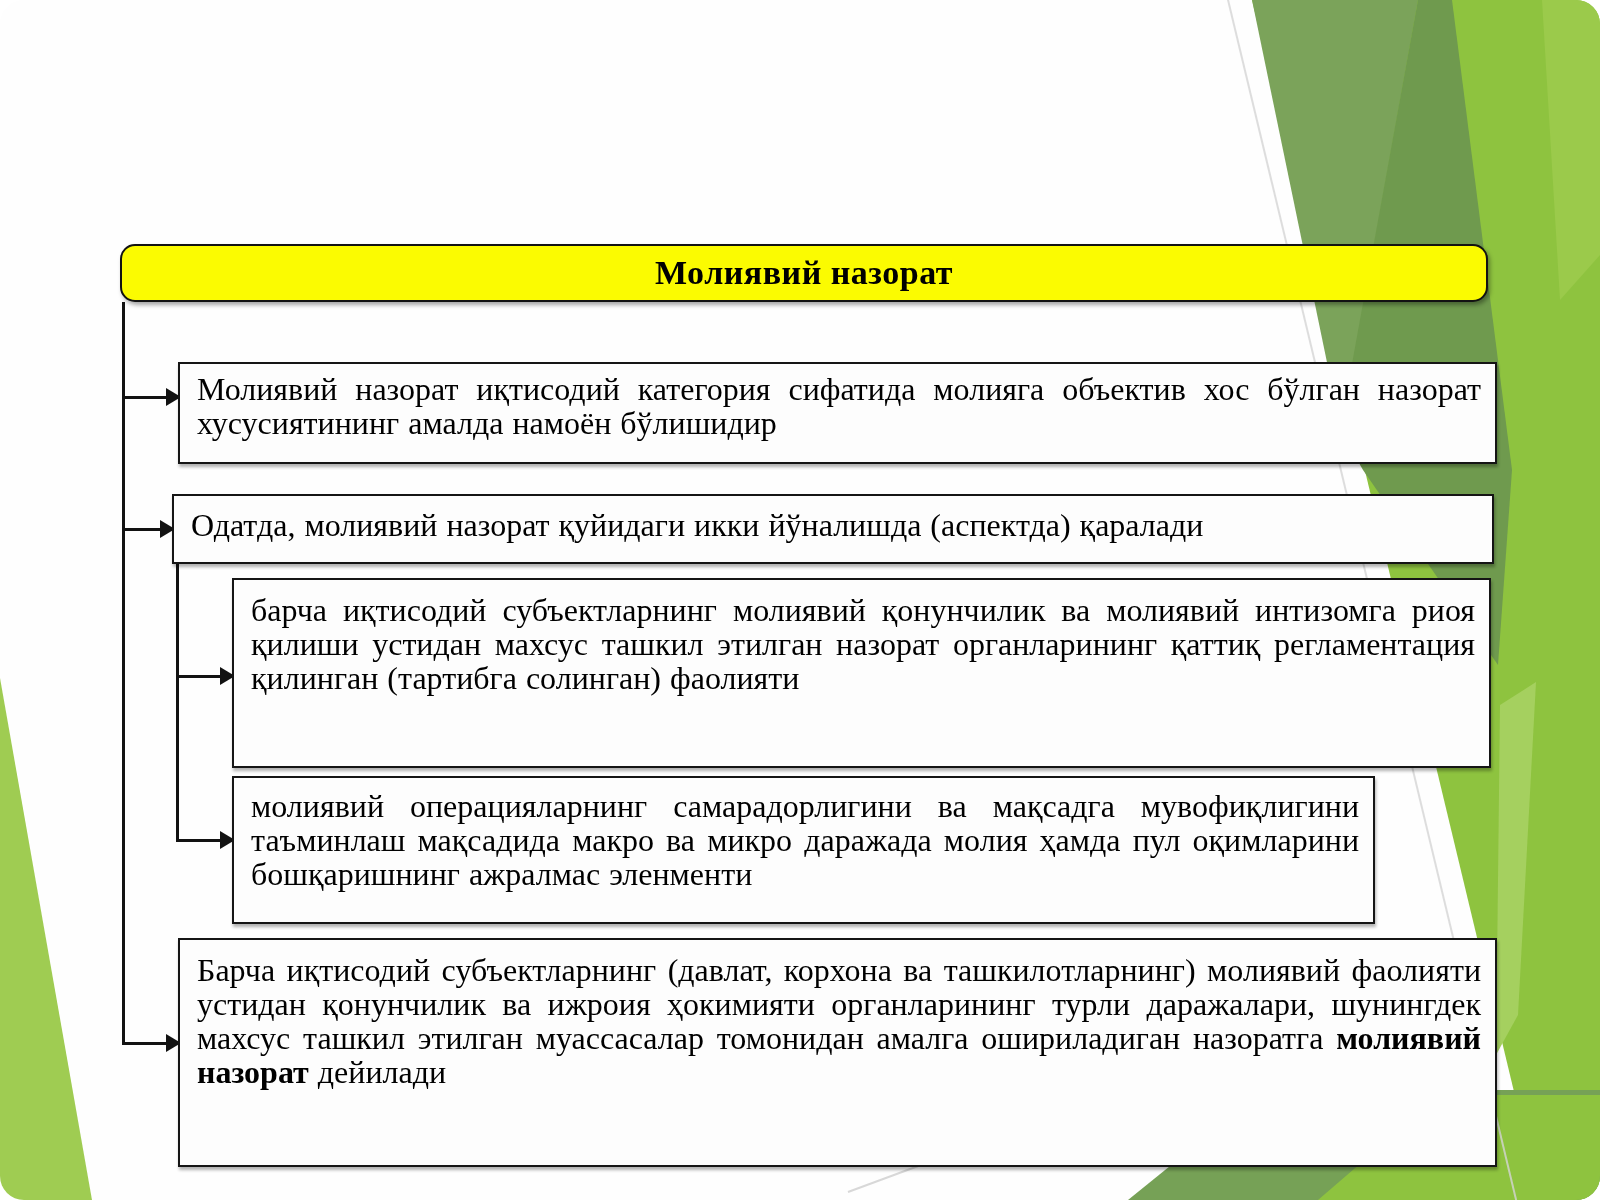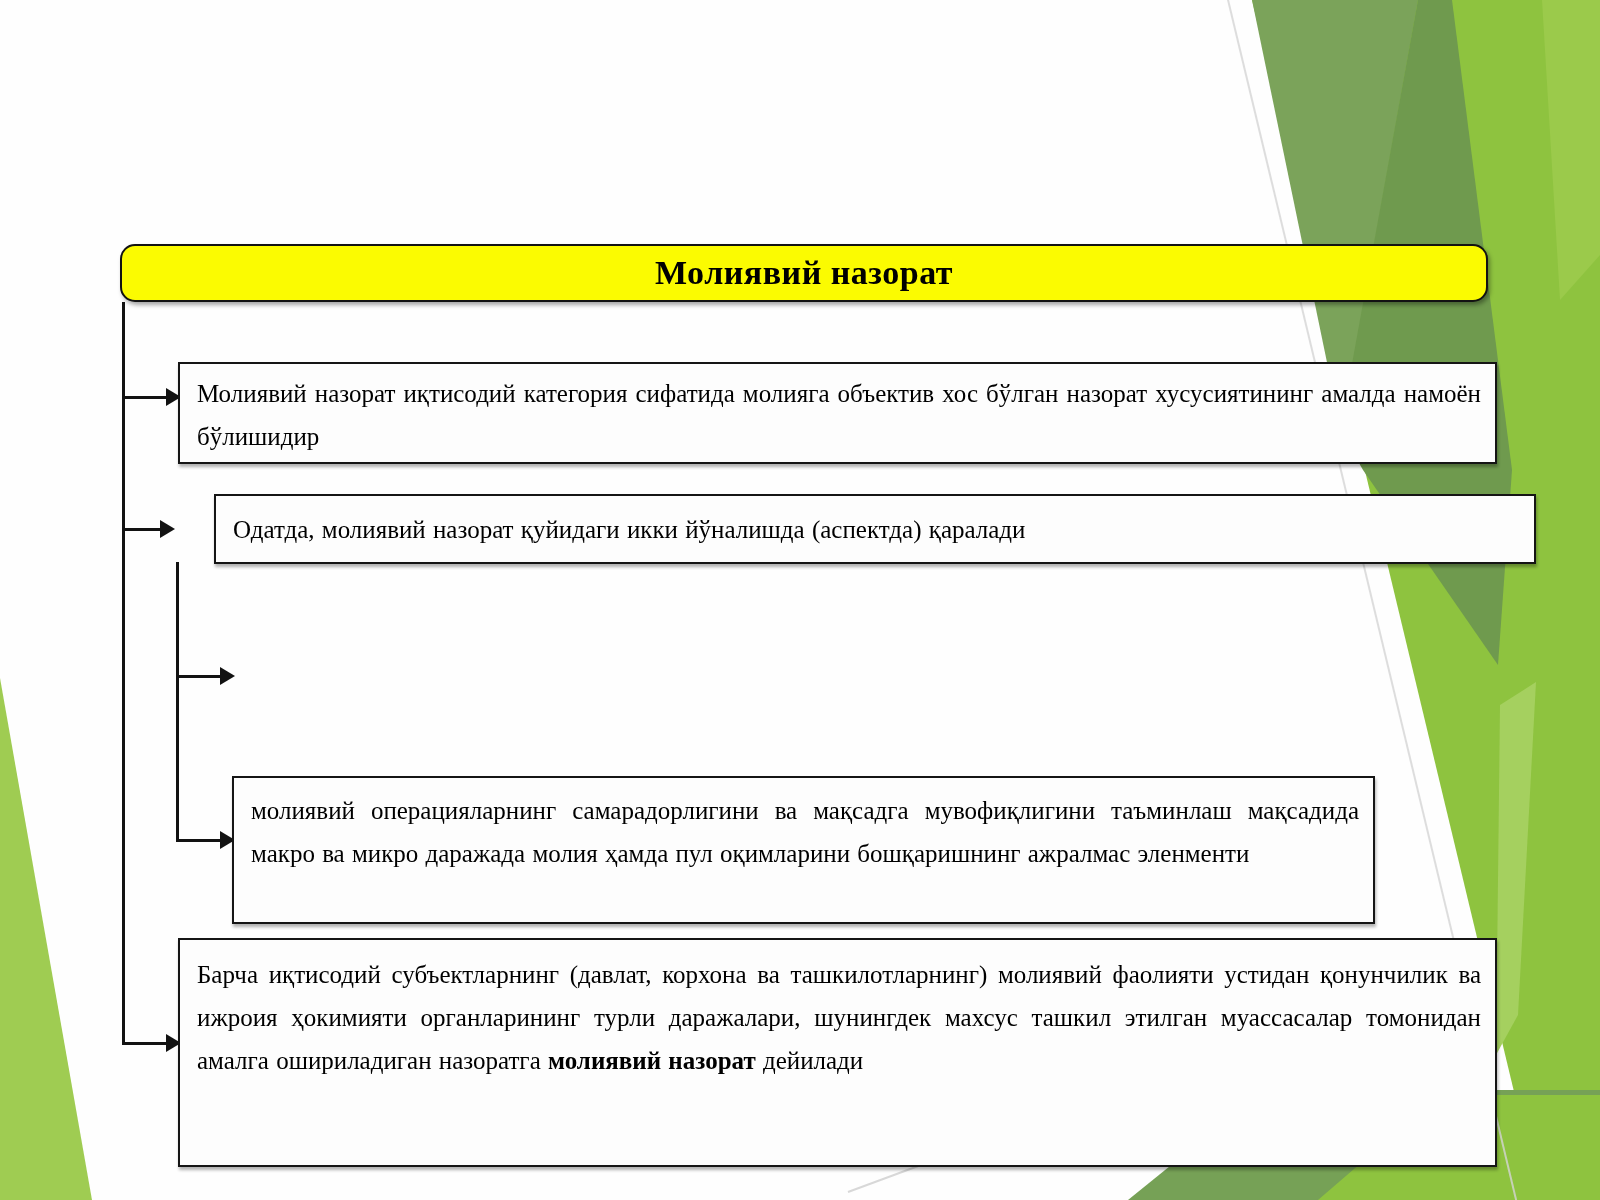--- a/index.html
+++ b/index.html
@@ -4,20 +4,21 @@
 <style>
   html, body { margin: 0; padding: 0; background: #ffffff; }
   .slide {
     position: relative;
     width: 1600px;
     height: 1200px;
     background: #fefefe;
     overflow: hidden;
     font-family: "Liberation Serif", "DejaVu Serif", serif;
     color: #000;
+    border-radius: 24px;
   }
   
   .bg { position: absolute; inset: 0; }
   .bg-bright      { background: #8ec33f; clip-path: polygon(1252px 0, 1600px 0, 1600px 1200px, 1540px 1200px); }
   .bg-sage        { background: #7ba35a; clip-path: polygon(1252px 0, 1418px 0, 1341px 430px); }
   .bg-olive       { background: #6f9a4e; clip-path: polygon(1418px 0, 1452px 0, 1512px 470px, 1498px 665px, 1363px 470px, 1340px 430px); }
   .bg-right-light { background: #9bca4b; clip-path: polygon(1542px 0, 1600px 0, 1600px 255px, 1560px 300px); }
   .bg-sliver      { background: #a5d05f; clip-path: polygon(1500px 705px, 1536px 682px, 1518px 1015px, 1496px 1055px); }
   .bg-wedge-left  { background: #9fcc52; clip-path: polygon(0 678px, 92px 1200px, 0 1200px); }
   .bg-corner-sage { background: #76a156; clip-path: polygon(1128px 1200px, 1264px 1090px, 1600px 1090px, 1600px 1200px); }
@@ -51,25 +52,25 @@
     background: #fbfb01; border: 2px solid #121212; border-radius: 15px;
     box-sizing: border-box; display: flex; align-items: center; justify-content: center;
     box-shadow: 2px 3px 4px rgba(0,0,0,0.35); z-index: 2;
   }
   .title-box span { font-size: 34px; font-weight: bold; letter-spacing: 0.5px; }
   .text-box {
     position: absolute; background: #fdfdfd; border: 2px solid #151515;
     box-sizing: border-box; z-index: 2; box-shadow: 1px 3px 3px rgba(0,0,0,0.3);
   }
   .text-box p {
-    margin: 0; font-size: 25px; line-height: 43px;
+    margin: 0; font-size: 32px; line-height: 34px;
     text-align: justify; word-spacing: 1px;
   }
   .box-1 { left: 178px; top: 362px; width: 1319px; height: 102px; padding: 8px 14px 0 17px; }
-  .box-2 { left: 172px; top: 494px; width: 1322px; height: 70px;  padding: 12px 14px 4px 17px; margin-left: 42px; }
+  .box-2 { left: 172px; top: 494px; width: 1322px; height: 70px;  padding: 12px 14px 4px 17px; }
   .box-3 { left: 232px; top: 578px; width: 1259px; height: 190px; padding: 13px 14px 0 17px; }
   .box-4 { left: 232px; top: 776px; width: 1143px; height: 148px; padding: 11px 14px 0 17px; }
   .box-5 { left: 178px; top: 938px; width: 1319px; height: 229px; padding: 13px 14px 17px 17px; }
   .box-5 b { font-weight: bold; }
 </style>
 </head>
 <body>
 
 <div class="slide">
 
@@ -113,20 +114,23 @@
   </div>
 
   <div class="text-box box-1">
     <p>Молиявий назорат иқтисодий категория сифатида молияга объектив хос бўлган назорат хусусиятининг амалда намоён бўлишидир</p>
   </div>
 
   <div class="text-box box-2">
     <p>Одатда, молиявий назорат қуйидаги икки йўналишда (аспектда) қаралади</p>
   </div>
 
+  <div class="text-box box-3">
+    <p>барча иқтисодий субъектларнинг молиявий қонунчилик ва молиявий интизомга риоя қилиши устидан махсус ташкил этилган назорат органларининг қаттиқ регламентация қилинган (тартибга солинган) фаолияти</p>
+  </div>
 
   <div class="text-box box-4">
     <p>молиявий операцияларнинг самарадорлигини ва мақсадга мувофиқлигини таъминлаш мақсадида макро ва микро даражада молия ҳамда пул оқимларини бошқаришнинг ажралмас эленменти</p>
   </div>
 
   <div class="text-box box-5">
     <p><span>Барча иқтисодий субъектларнинг (давлат, корхона ва ташкилотларнинг) молиявий фаолияти устидан қонунчилик ва ижроия ҳокимияти органларининг турли даражалари, шунингдек махсус ташкил этилган муассасалар томонидан амалга ошириладиган назоратга </span><b>молиявий назорат</b><span> дейилади</span></p>
   </div>
 
 </div>

